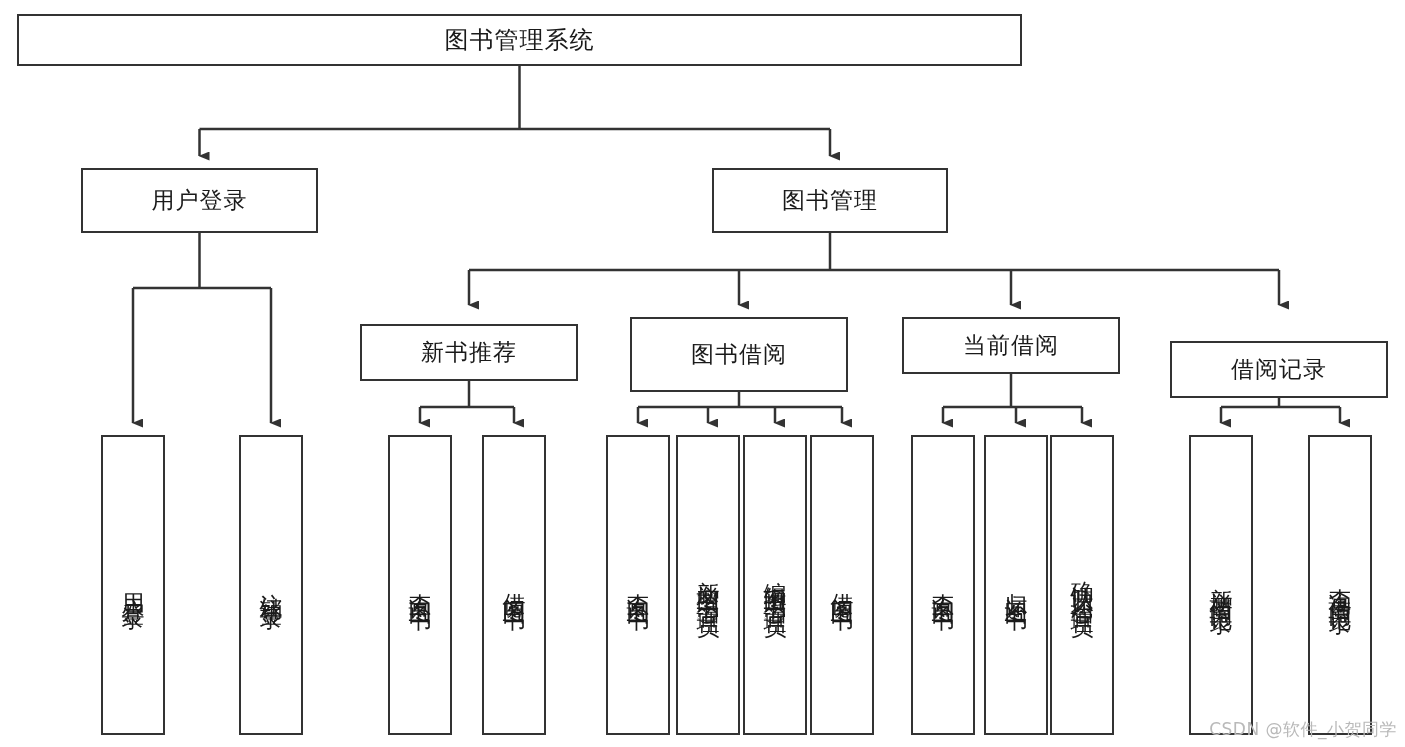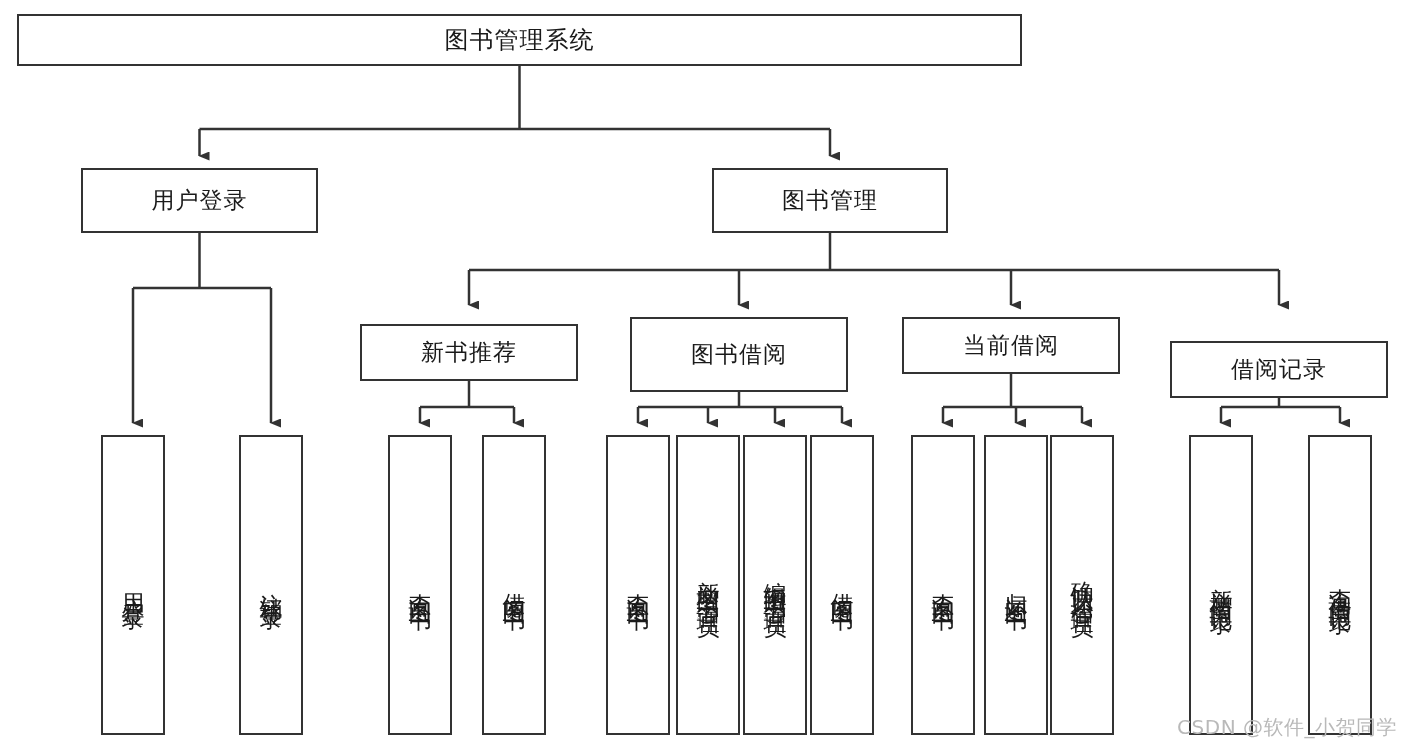--- a/index.html
+++ b/index.html
@@ -54,21 +54,21 @@
     text-orientation: upright;
     letter-spacing: 5px;
     line-height: 1.0;
     white-space: nowrap;
     text-align: center;
   }
   .watermark {
     position: absolute;
     right: 8px;
     bottom: 6px;
-    font-size: 20px;
+    font-size: 17px;
     color: #b9b9b9;
     letter-spacing: 0.5px;
     white-space: nowrap;
   }
 </style>
 </head>
 <body>
 
 <div id="canvas">
 

